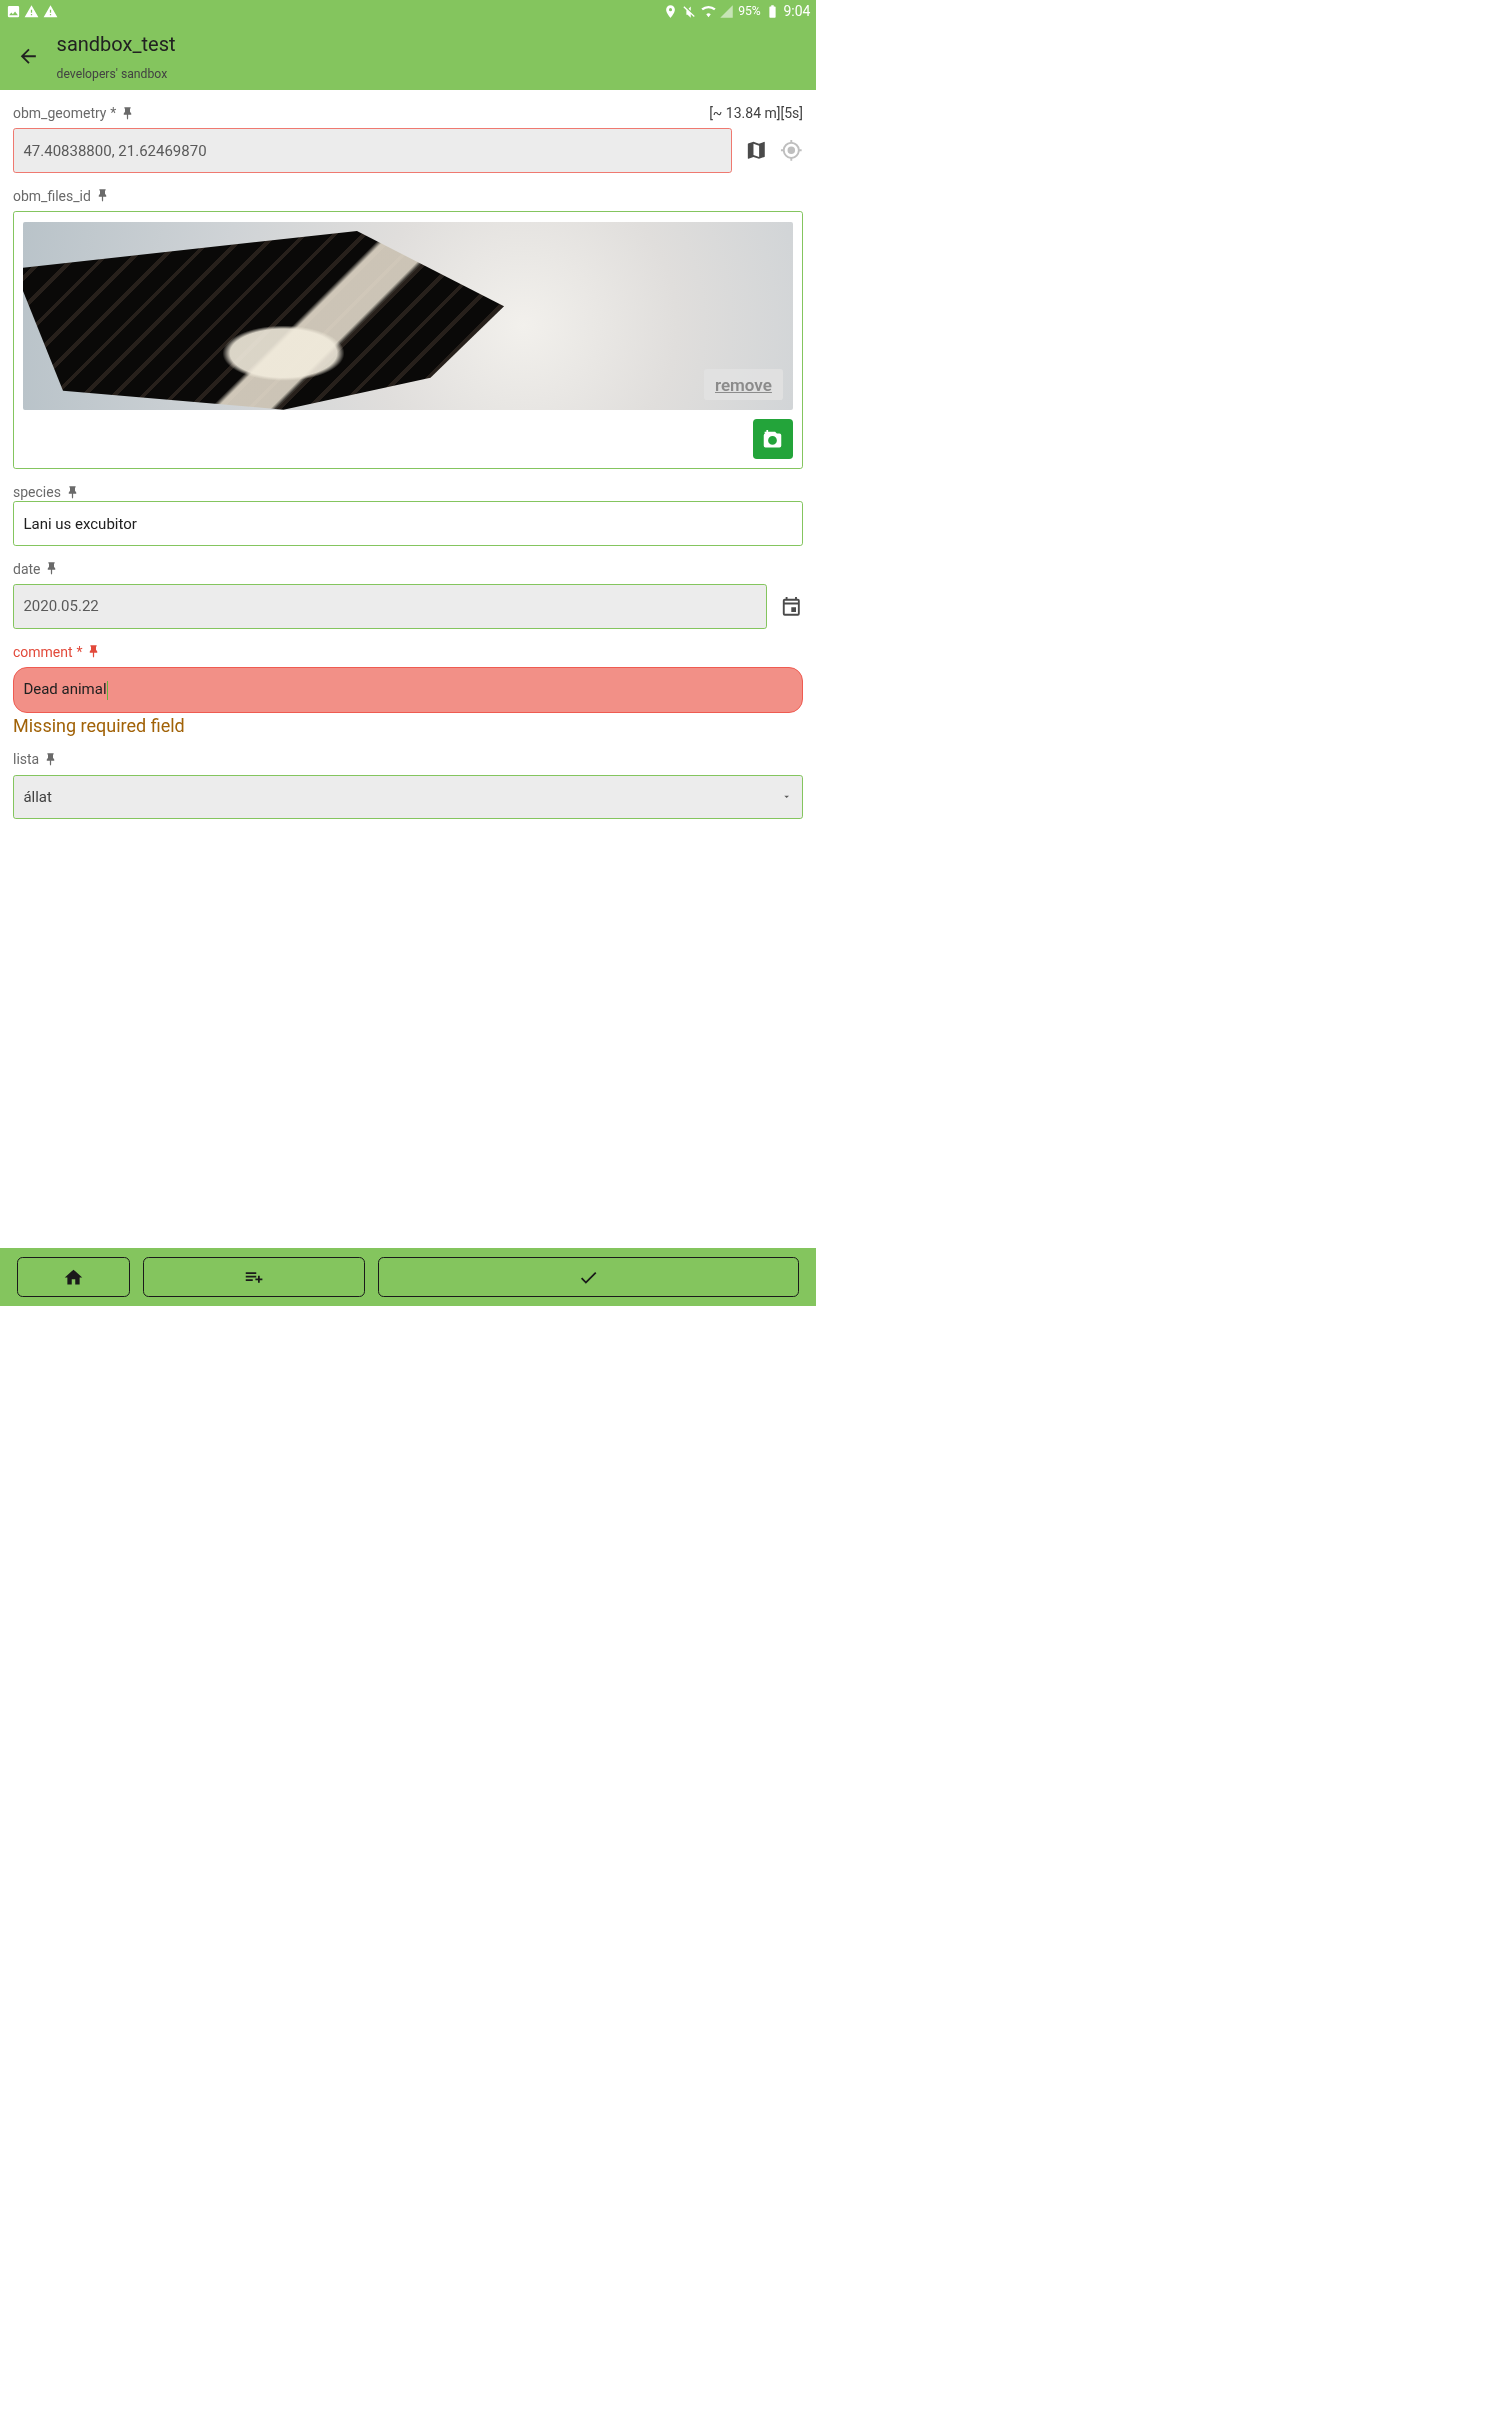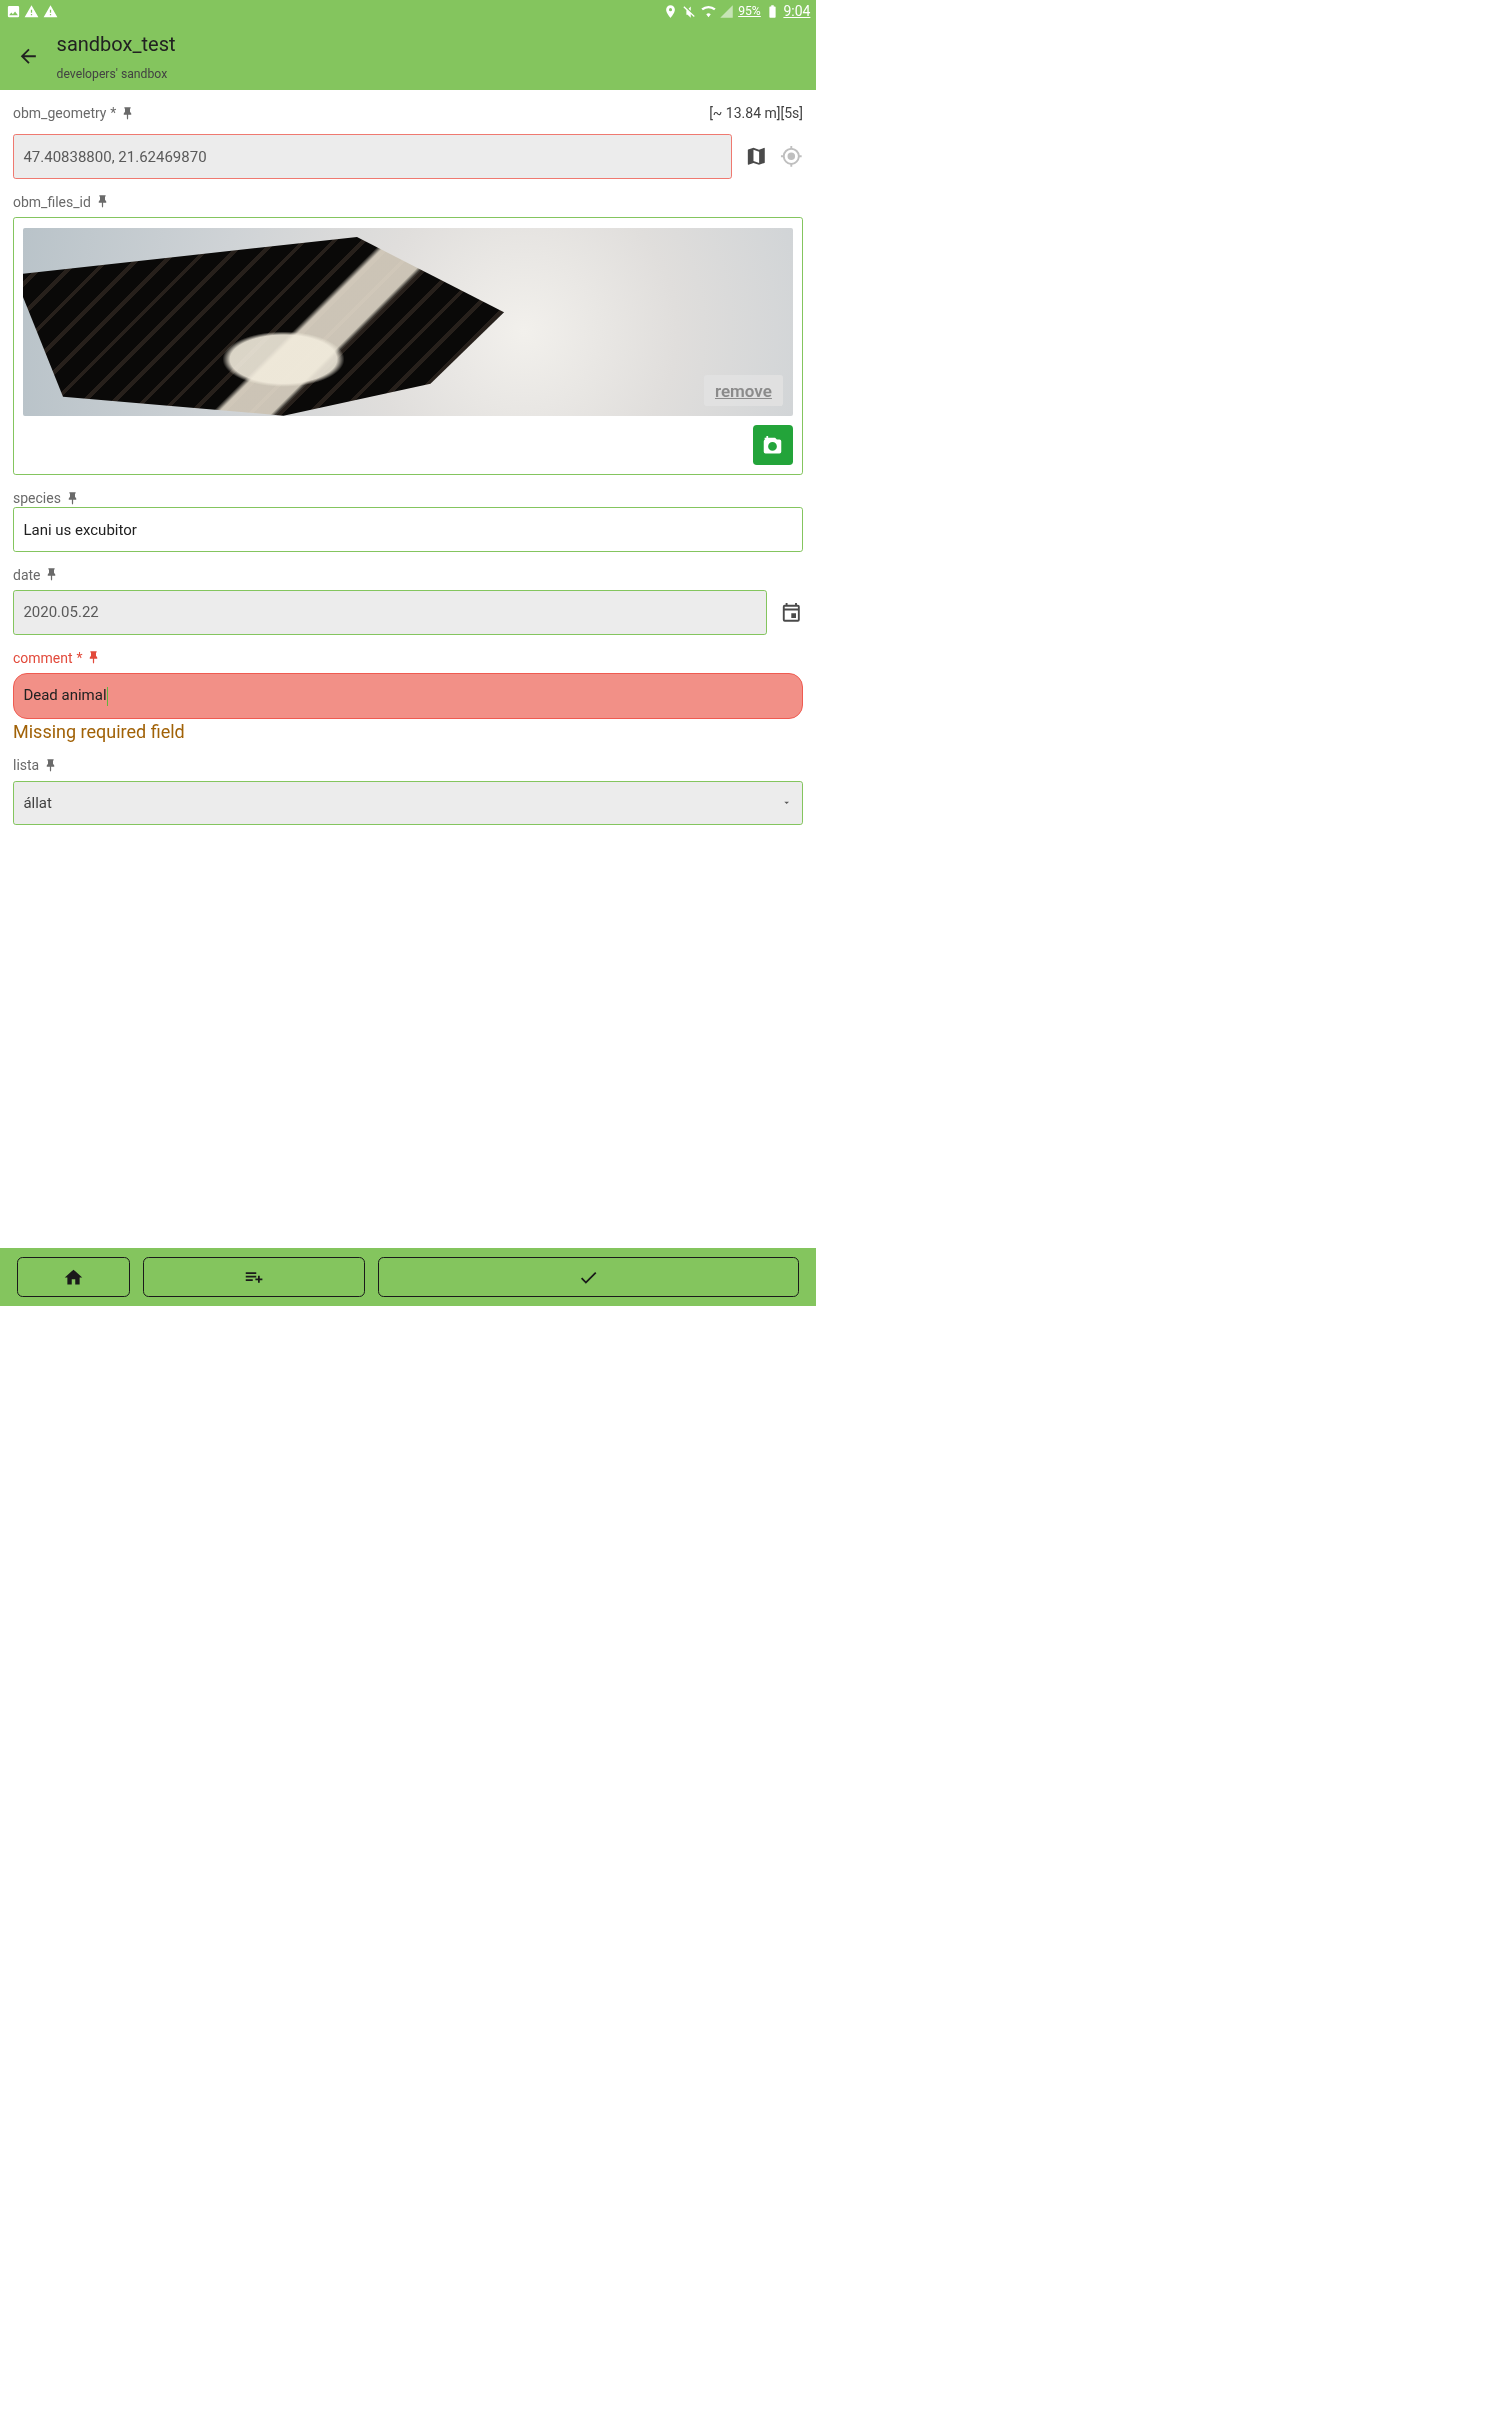--- a/index.html
+++ b/index.html
@@ -18,21 +18,21 @@
       background: #84c55e;
       height: 22.6px;
       display: flex;
       align-items: center;
       padding: 0 5.6px;
       color: #fff;
       font-size: 12.2px;
       fill: #fff;
     }
     .status-left { display: flex; gap: 3.8px; }
-    .status-right { margin-left: auto; display: flex; gap: 3.8px; align-items: center; text-decoration: underline; }
+    .status-right { margin-left: auto; display: flex; gap: 3.8px; align-items: center; }
     .status-bar svg { width: 15px; height: 15px; }
 
     
     .app-bar {
       background: #84c55e;
       display: flex;
       align-items: center;
       padding: 9.4px 9.4px 9.4px 17px;
       gap: 17px;
     }
@@ -227,21 +227,21 @@
     <div class="row" style="justify-content:space-between">
       <div class="label-row">
         <span>obm_geometry</span>
         <span class="req">*</span>
         <svg class="pin" viewBox="0 0 24 24">
             <path d="M16 9V4h1V2H7v2h1v5l-2 3v2h5v6l1 2 1-2v-6h5v-2l-2-3z"></path>
           </svg>
       </div>
       <span class="accuracy">[~ 13.84 m][5s]</span>
     </div>
-    <div class="row" style="margin-top:13px">
+    <div class="row" style="margin-top:7px">
       <div class="input-red" style="flex:1">
         <span>47.40838800, 21.62469870</span>
       </div>
       <svg class="icon-btn" viewBox="0 0 24 24">
           <path d="M20.5 3l-5.63 1.97L9 3 3.36 4.9A.5.5 0 0 0 3 5.38V20.5a.5.5 0 0 0 .66.47L9 19l5.87 2L20.64 19.1a.5.5 0 0 0 .36-.48V3.5a.5.5 0 0 0-.5-.5zM15 19l-6-2.11V5l6 2.11V19z"></path>
         </svg>
       <svg class="icon-dim" viewBox="0 0 24 24">
           <path d="M12 8a4 4 0 1 0 4 4 4 4 0 0 0-4-4zm8.94 3A8.994 8.994 0 0 0 13 3.06V1h-2v2.06A8.994 8.994 0 0 0 3.06 11H1v2h2.06A8.994 8.994 0 0 0 11 20.94V23h2v-2.06A8.994 8.994 0 0 0 20.94 13H23v-2zM12 19a7 7 0 1 1 7-7 7 7 0 0 1-7 7z"></path>
         </svg>
     </div>

